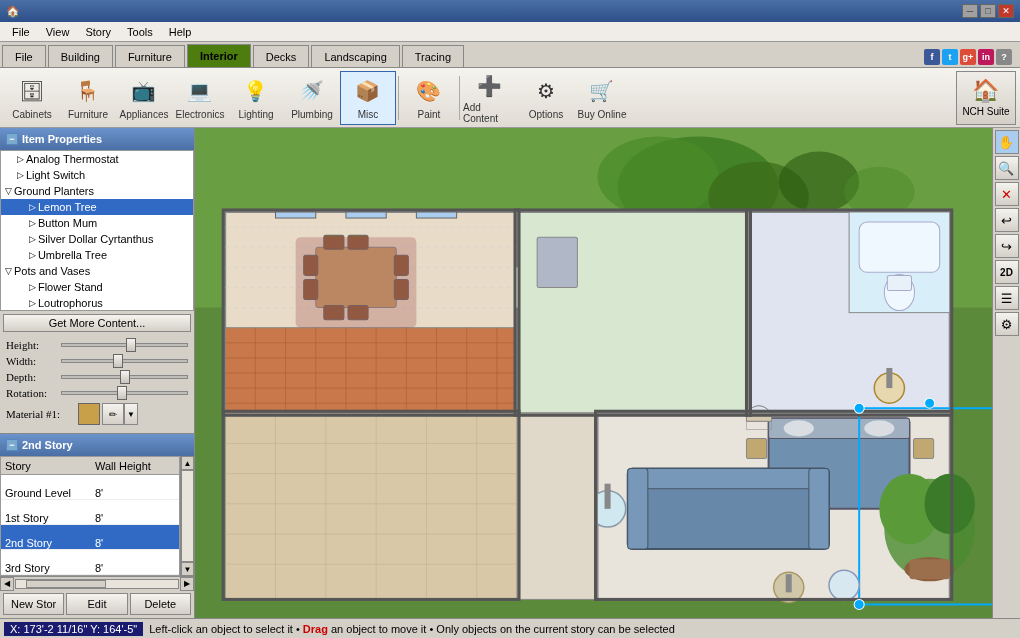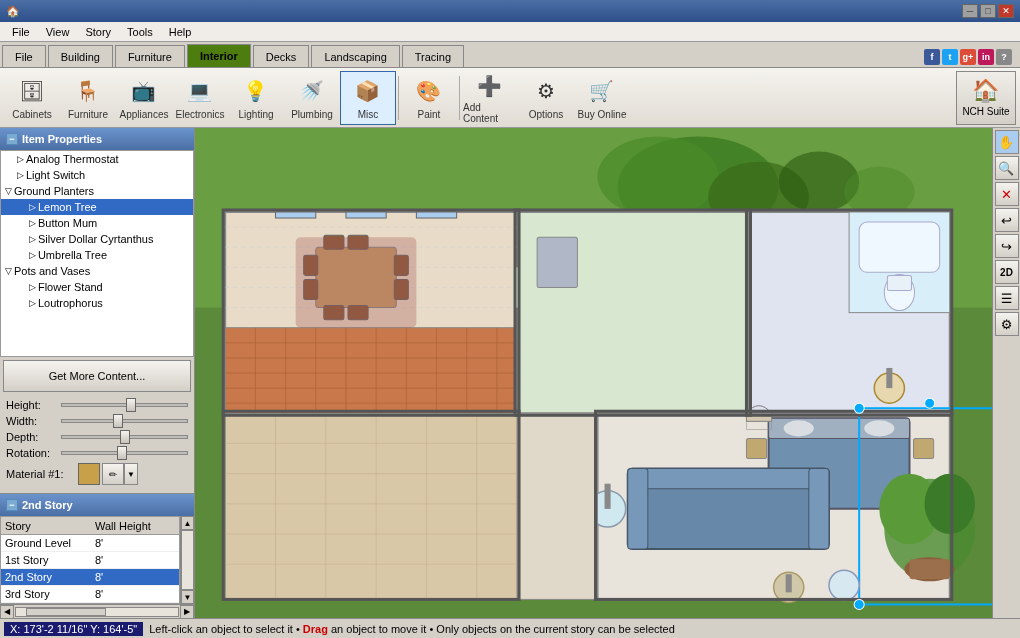--- a/index.html
+++ b/index.html
@@ -195,31 +195,32 @@
       white-space: nowrap;
       height: 16px;
     }
     .tree-item.selected { background: #316ac5; color: white; }
     .tree-item .indent1 { width: 12px; flex-shrink: 0; }
     .tree-item .indent2 { width: 24px; flex-shrink: 0; }
     .tree-item .tree-icon { font-size: 9px; margin-right: 2px; }
 
     #get-more-btn {
       margin: 3px;
-      height: 32px;
+      height: 18px;
       background: linear-gradient(to bottom, #f5f3ee, #d4d0c8);
       border: 1px solid #888;
       cursor: pointer;
       font-size: 11px;
       display: flex; align-items: center; justify-content: center;
     }
 
     
     #properties-area {
       padding: 4px 6px;
+      font-family: Liberation Serif, serif;
     }
     .prop-row {
       display: flex;
       align-items: center;
       margin-bottom: 4px;
       font-size: 11px;
     }
     .prop-label {
       width: 55px;
       flex-shrink: 0;
@@ -302,22 +303,22 @@
       display: flex;
       background: #d4d0c8;
       border-bottom: 1px solid #999;
       height: 18px;
       align-items: center;
     }
     .story-col1 { width: 90px; padding: 0 4px; }
     .story-col2 { flex: 1; padding: 0 4px; }
     .story-row {
       display: flex;
-      height: 17px;
-      align-items: center;
+      height: 25px;
+      align-items: flex-end;
       border-bottom: 1px solid #eee;
       cursor: pointer;
     }
     .story-row.selected { background: #316ac5; color: white; }
     .story-list-area {
       flex: 1;
       overflow: hidden;
     }
     .story-scrollbar {
       width: 14px;
@@ -677,20 +678,31 @@
           <div class="story-scroll-btn">▼</div>
         </div>
       </div>
       <div id="story-hscroll">
         <div class="hscroll-btn">◀</div>
         <div class="hscroll-track">
           <div class="hscroll-thumb"></div>
         </div>
         <div class="hscroll-btn">▶</div>
       </div>
+      <div id="story-buttons">
+        <div class="story-btn">
+          <span>New Stor</span>
+        </div>
+        <div class="story-btn">
+          <span>Edit</span>
+        </div>
+        <div class="story-btn">
+          <span>Delete</span>
+        </div>
+      </div>
     </div>
   </div>
 
   <div id="viewport">
     <svg id="floorplan-bg" viewBox="0 0 792 490" preserveAspectRatio="xMidYMid slice">
 
       <rect x="0" y="0" width="792" height="490" fill="#5a8a3a"></rect>
 
       <rect x="0" y="0" width="792" height="180" fill="#6a9e42"></rect>
 

